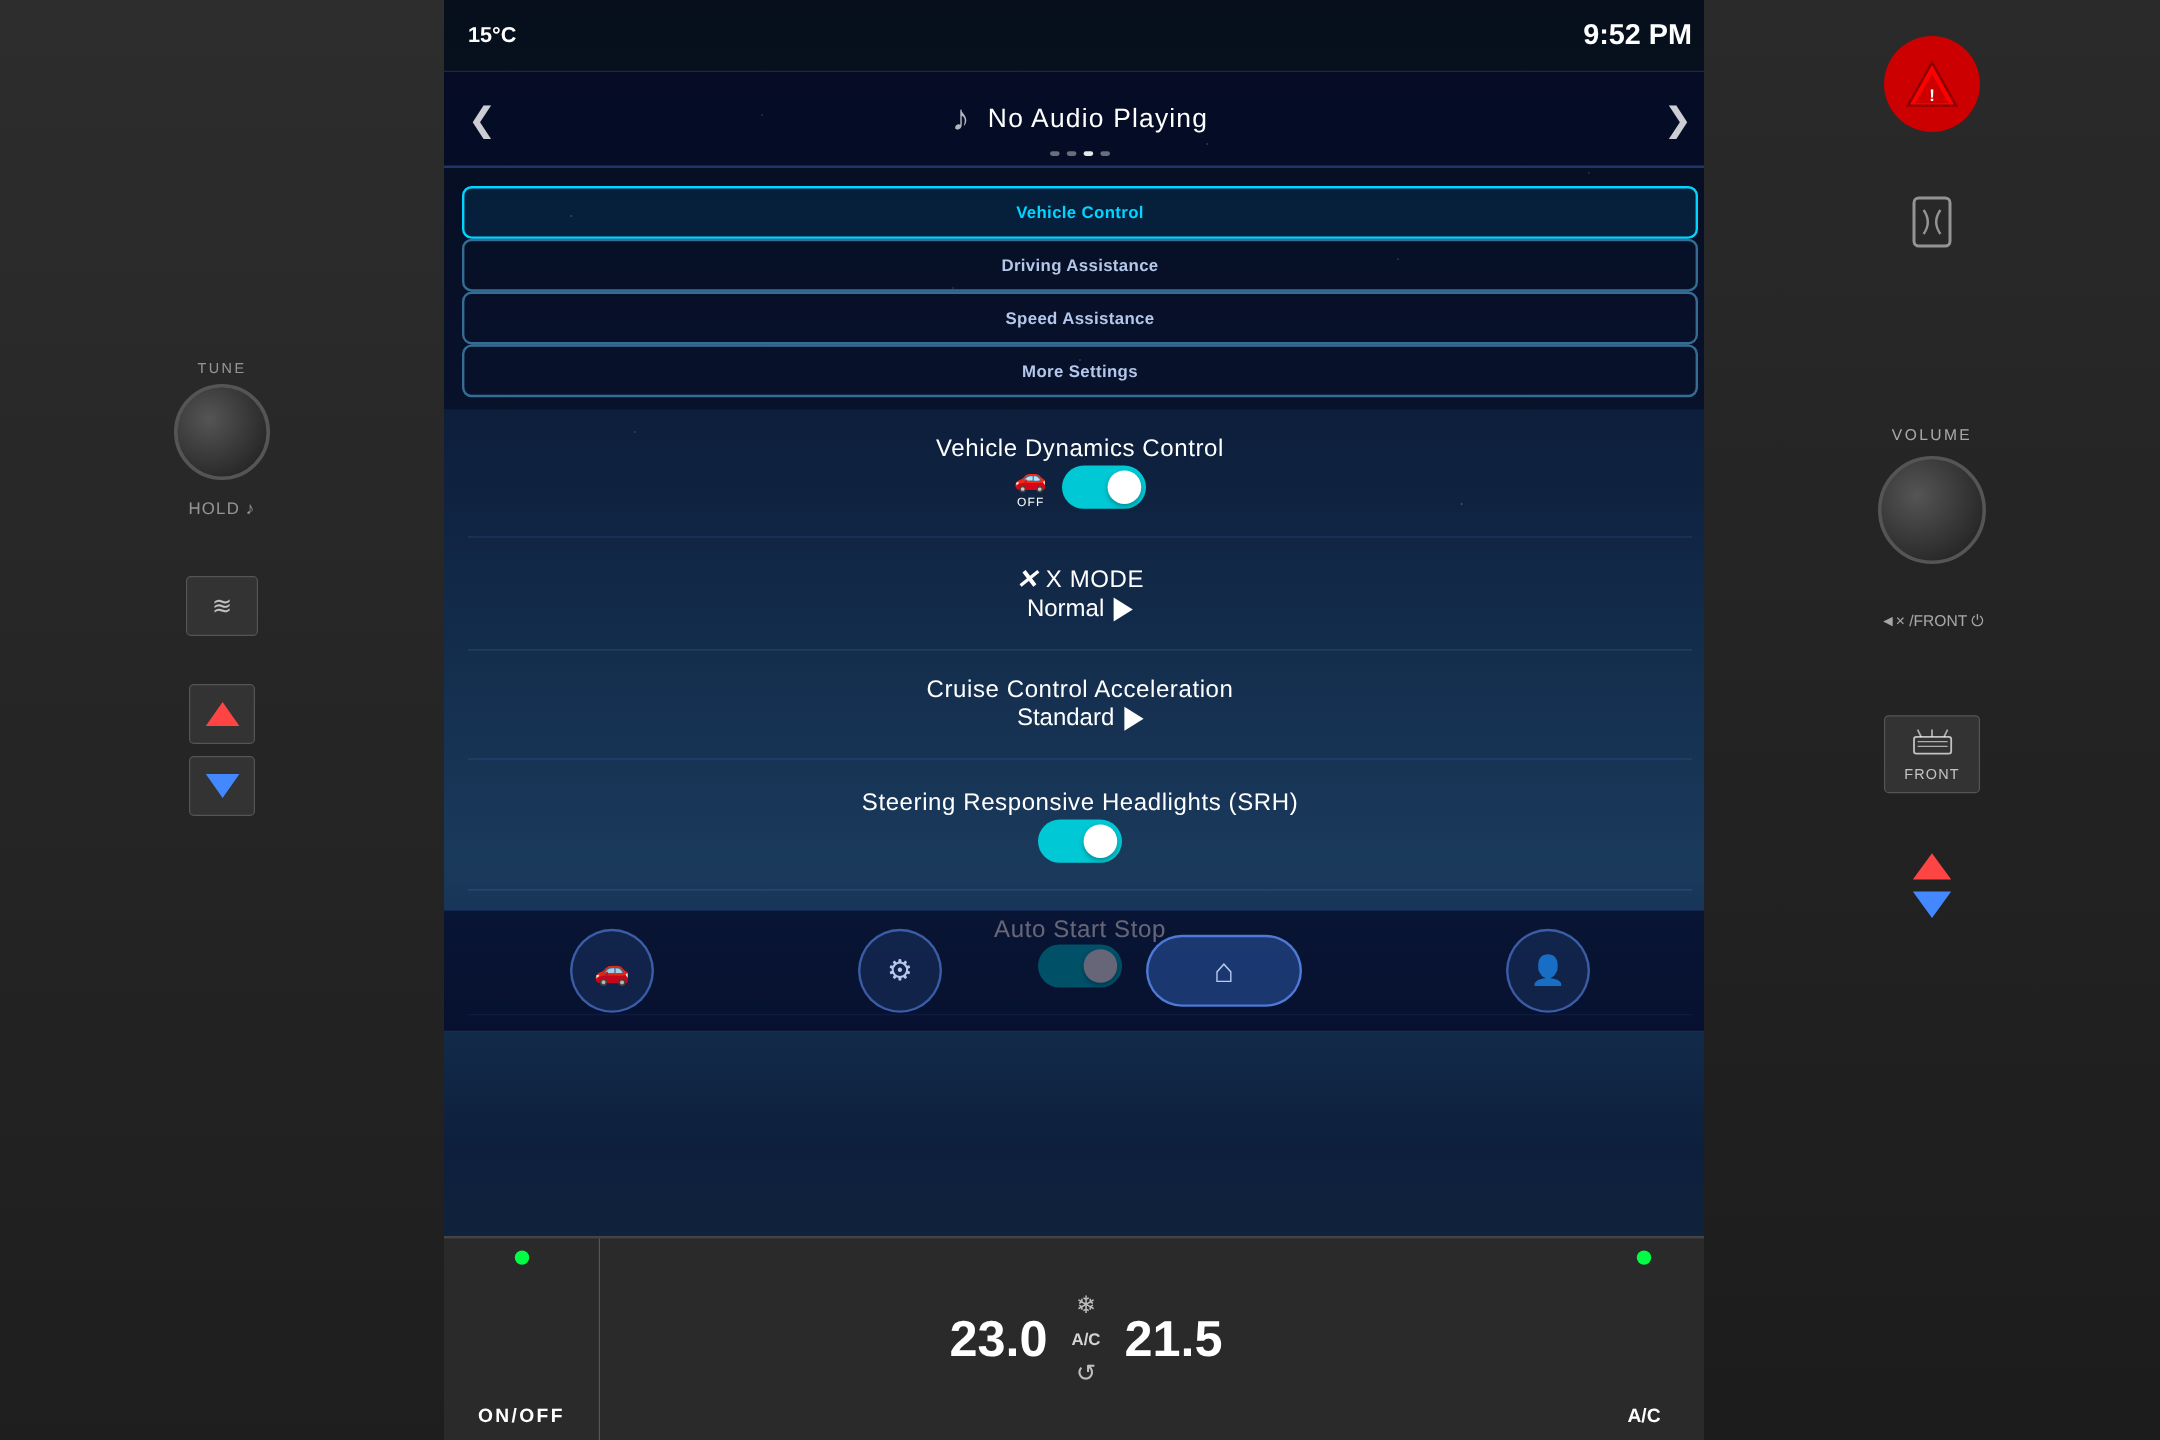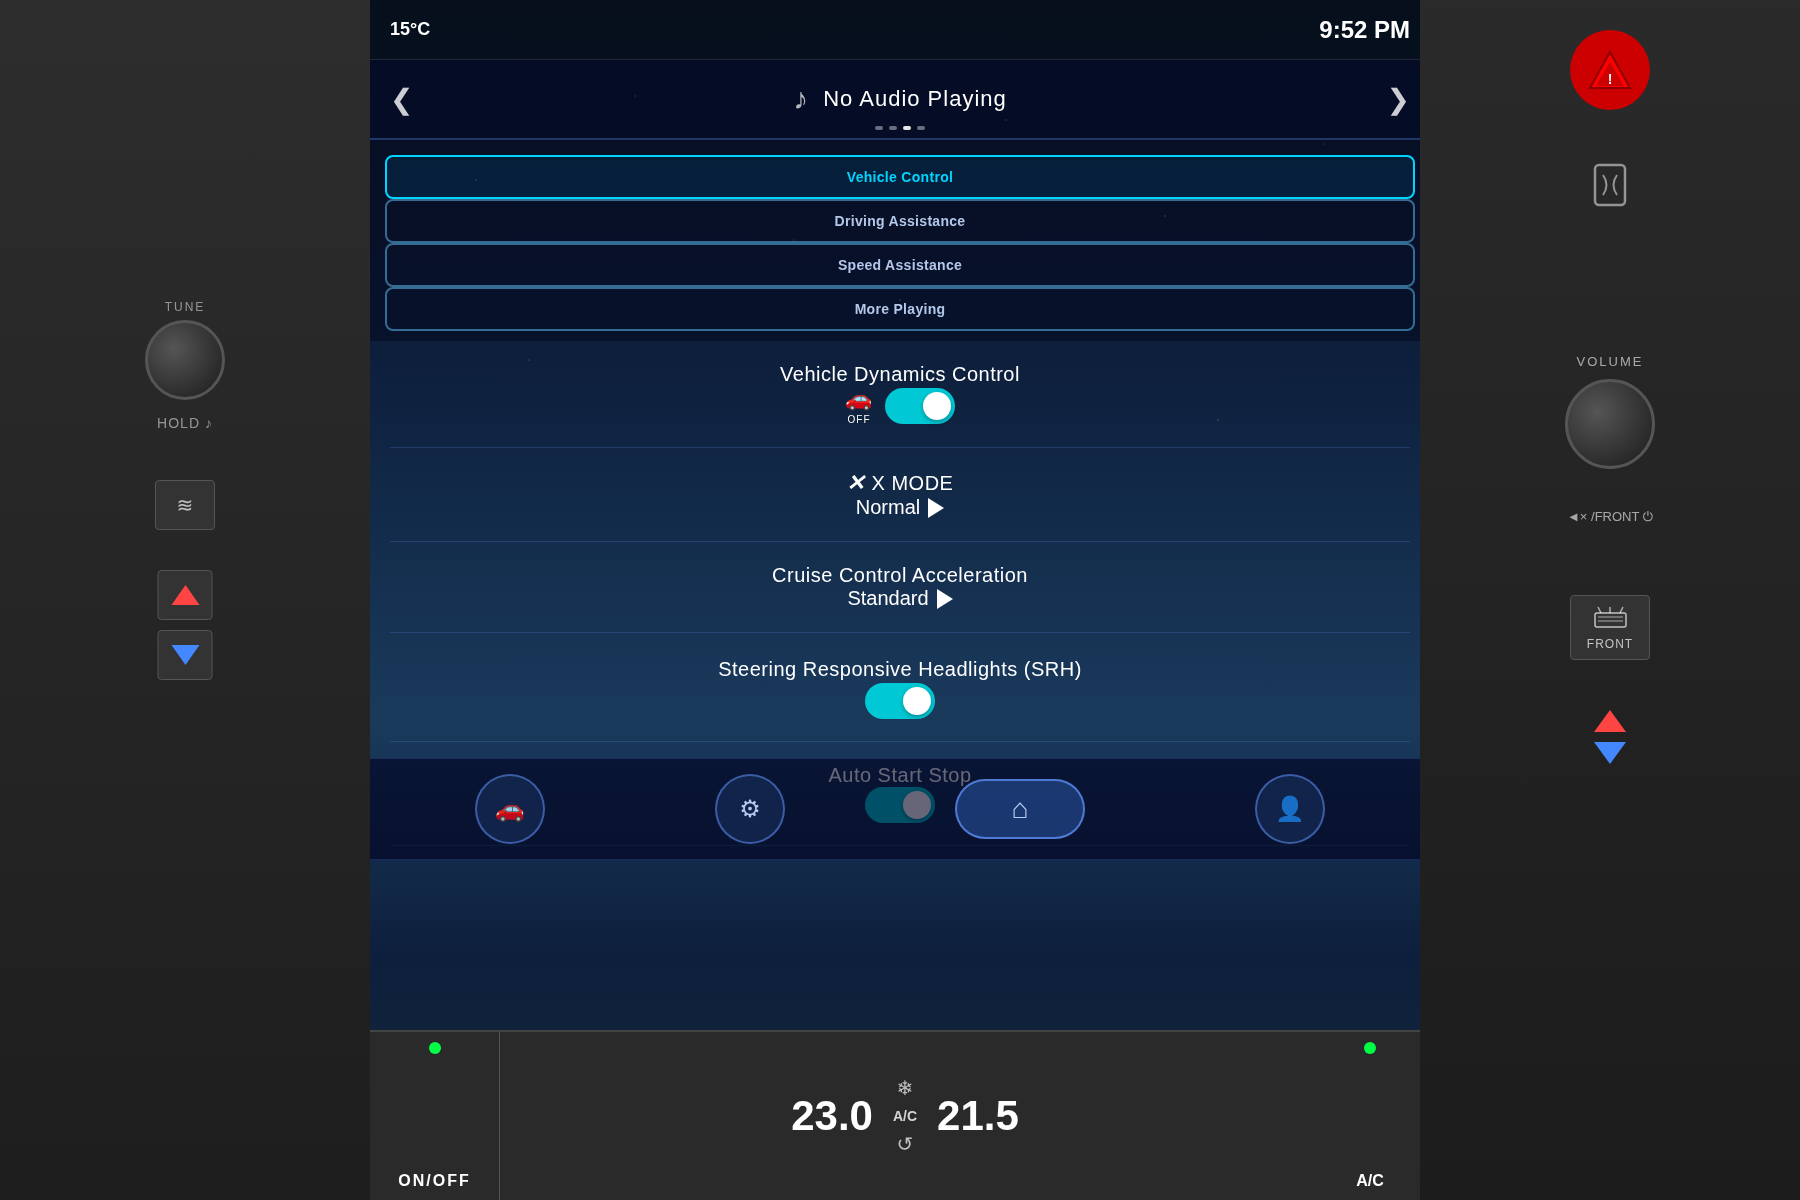--- a/index.html
+++ b/index.html
@@ -634,21 +634,21 @@
         <div class="dot"></div>
         <div class="dot active"></div>
         <div class="dot"></div>
       </div>
     </div>
 
     <div class="tab-nav">
       <button class="tab-btn active">Vehicle Control</button>
       <button class="tab-btn">Driving Assistance</button>
       <button class="tab-btn">Speed Assistance</button>
-      <button class="tab-btn">More Playing</button>
+      <button class="tab-btn">More Settings</button>
     </div>
 
     <div class="settings-content">
 
       <div class="setting-row">
         <div class="setting-label">
           <span>Vehicle Dynamics Control</span>
         </div>
         <div style="display:flex;align-items:center;gap:12px;">
           <div class="vdc-icon">

